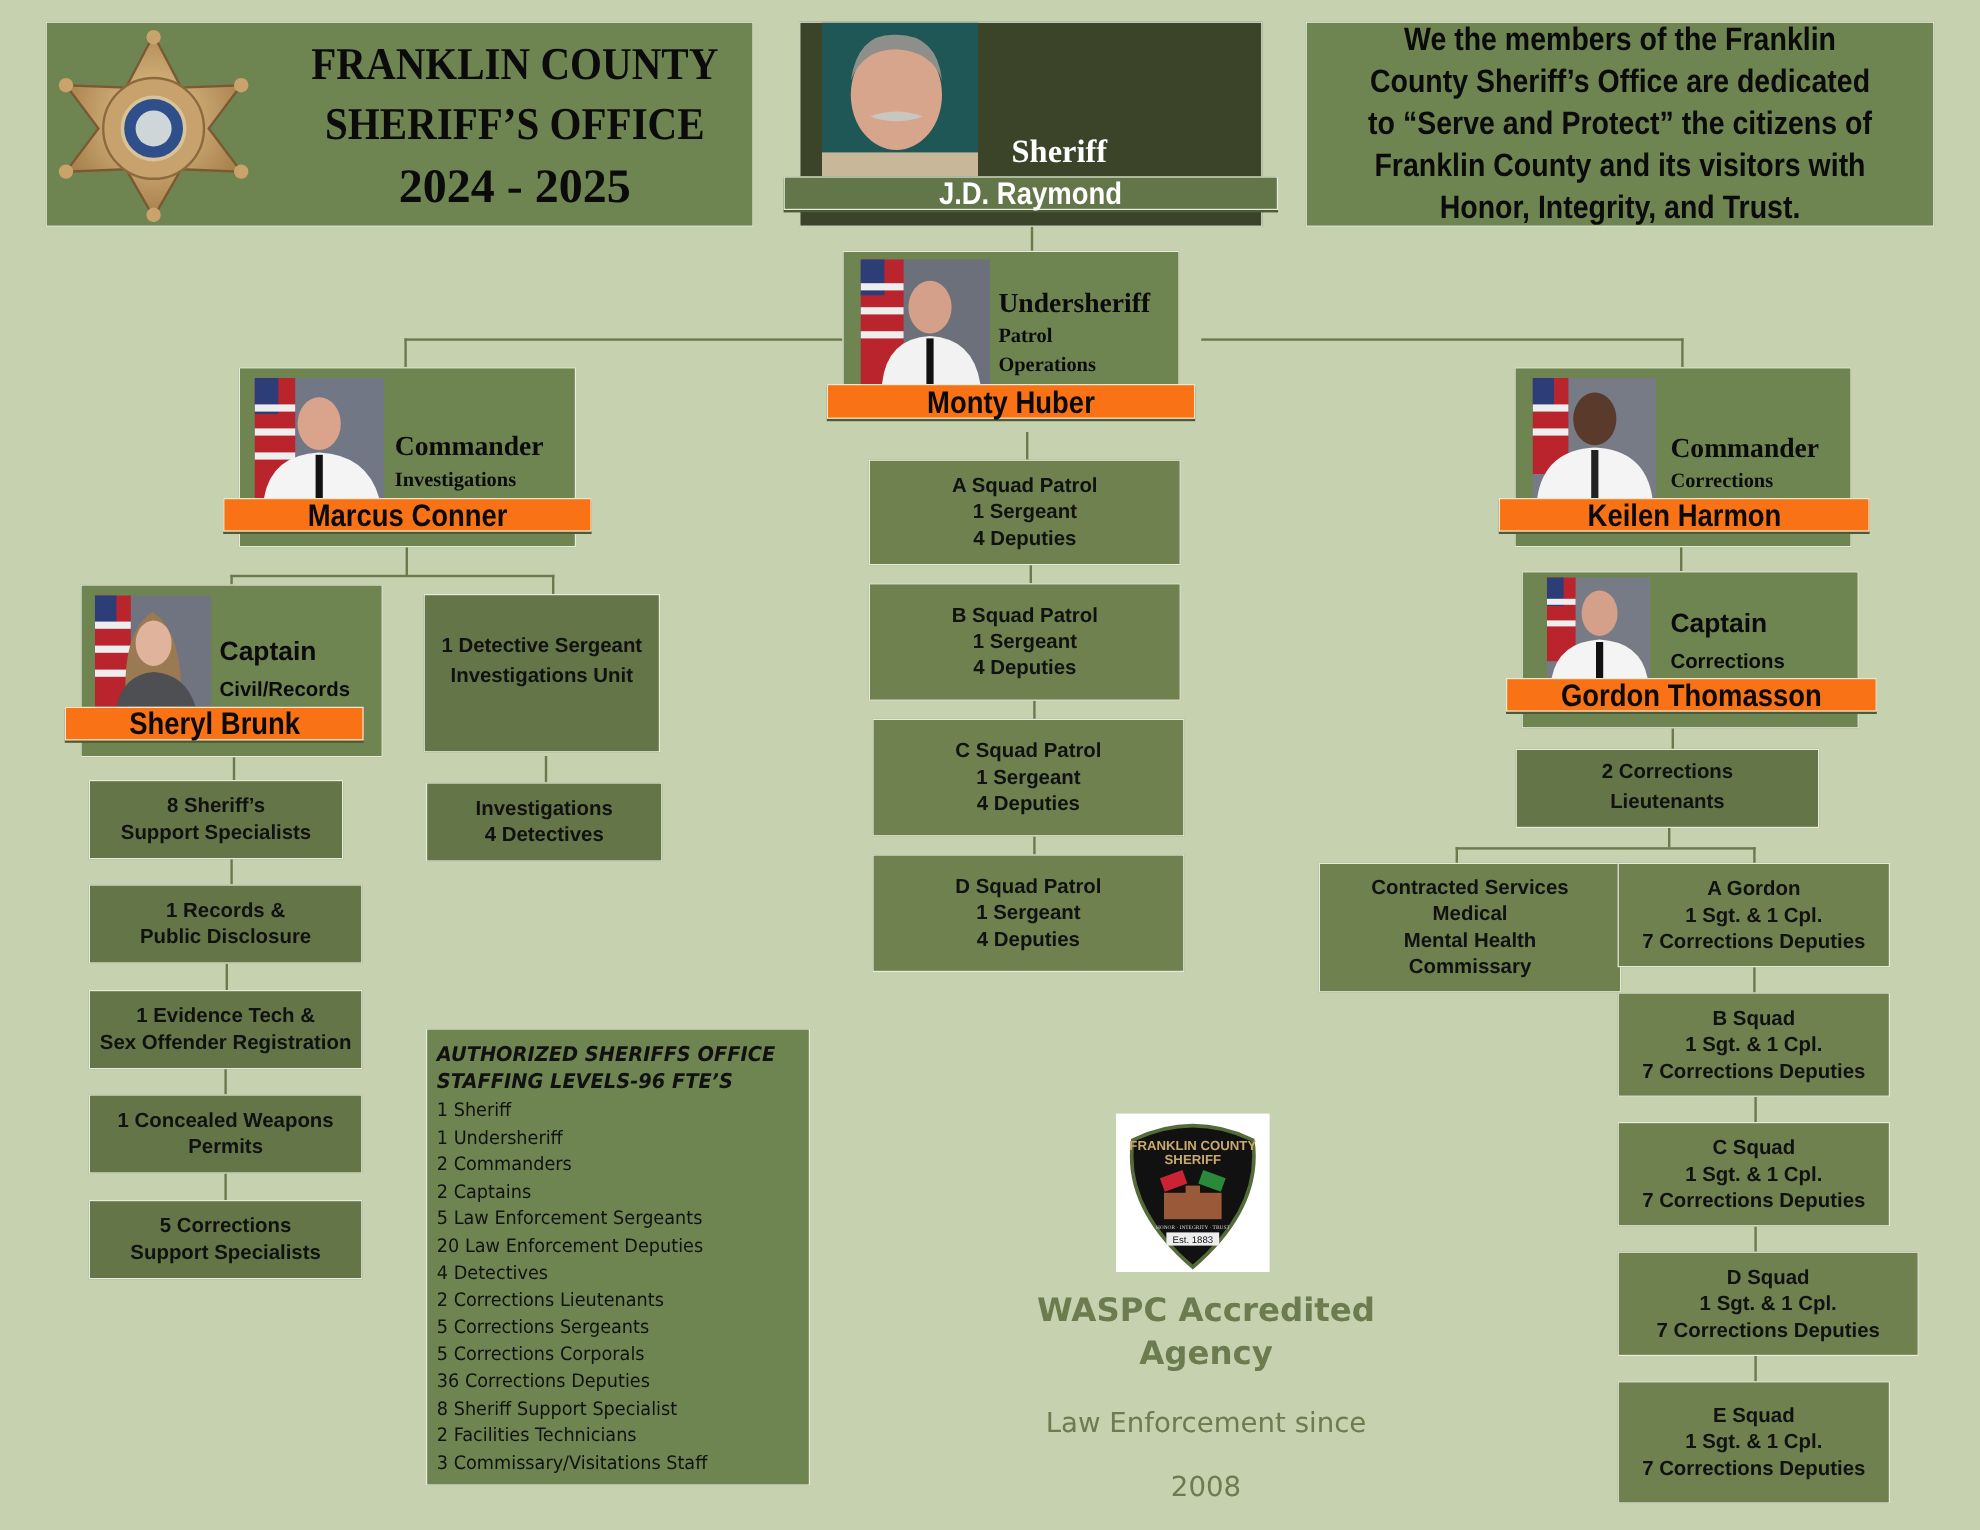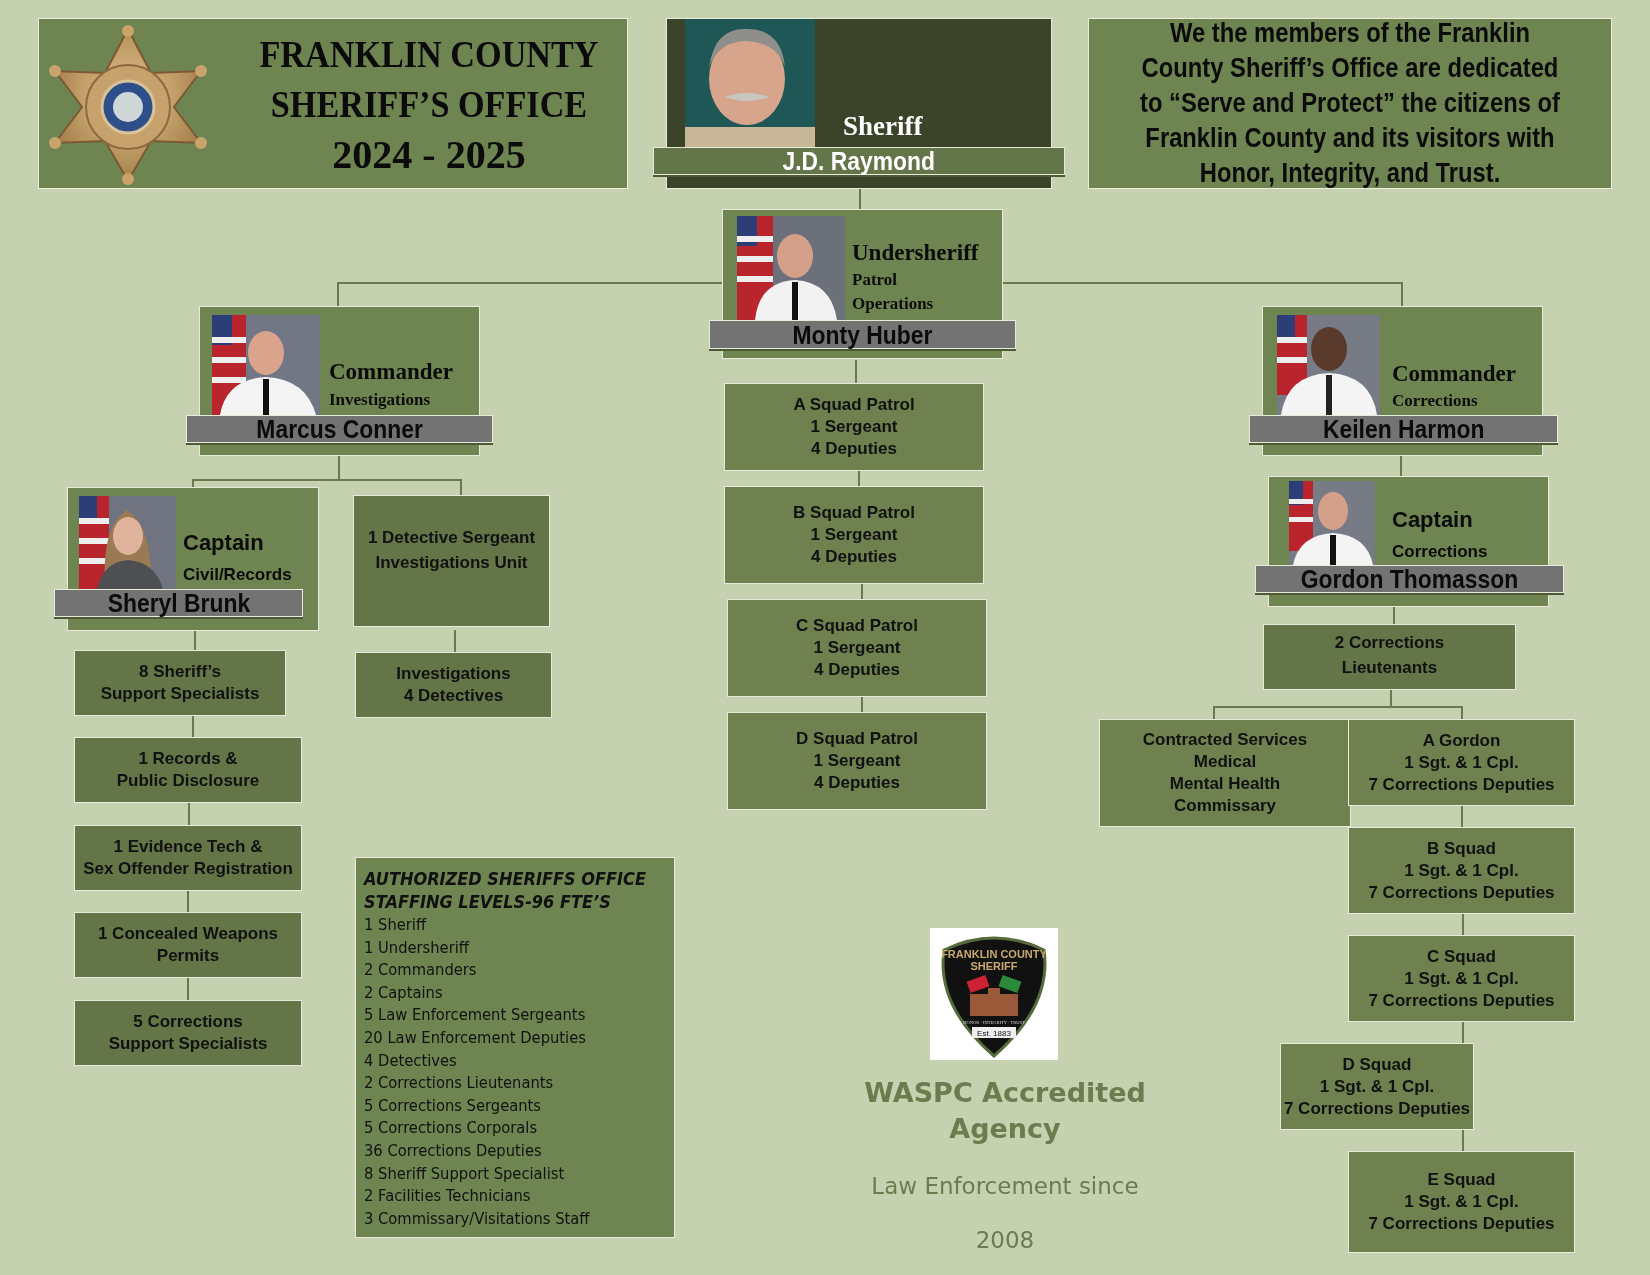--- a/index.html
+++ b/index.html
@@ -47,21 +47,21 @@
     display: flex; align-items: center; justify-content: center; text-align: center;
     font-weight: bold; font-size: 27px; line-height: 35px; color: #0b0b0b; padding: 0 10px;
   }
   .mission-box span { transform: scaleX(0.88); display: block; }
 
   
   .card { position: absolute; background: #6e8551; border: 1px solid #e6ecd9; }
   .card.sheriff { background: #3b4429; }
   .photo { position: absolute; overflow: hidden; }
   .namebar {
-    position: absolute; background: #737373; border: 1px solid #e6ecd9;
+    position: absolute; background: #f97316; border: 1px solid #e6ecd9;
     text-align: center; font-weight: bold; color: #0b0b0b;
     box-shadow: 0 2px 0 #4d5a36;
   }
   .namebar span { display: inline-block; transform: scaleX(0.88); }
   .rank { position: absolute; font-family: "Liberation Serif", serif; font-weight: bold; color: #0b0b0b; }
   .sub { position: absolute; font-family: "Liberation Serif", serif; font-weight: bold; color: #0b0b0b; font-size: 17px; }
   .sans-rank { font-family: "Liberation Sans", sans-serif; }
 
   .staffing {
     left: 355px; top: 857px; width: 320px; height: 381px;
@@ -155,21 +155,21 @@
       <path d="M40 78 Q62 70 84 78 Q62 86 40 78Z" fill="#c9c6c0"></path>
       <rect x="0" y="108" width="130" height="20" fill="#c9b79a"></rect>
     </svg>
   </div>
   <div class="rank" style="left:176px;top:92px;font-size:27px;color:#fff;">Sheriff</div>
   <div class="namebar" style="left:-14px;top:128px;width:412px;height:28px;background:#62764a;color:#fff;font-size:26px;line-height:27px;">
     <span style="color:#fff;">J.D. Raymond</span>
   </div>
 </div>
 
-<div class="card" style="left:722px;top:209px;width:281px;height:150px;">
+<div class="card" style="left:702px;top:209px;width:281px;height:112px;">
   <div class="photo" style="left:14px;top:6px;width:108px;height:104px;">
     <svg width="108" height="104" viewBox="0 0 108 104">
       <rect width="108" height="104" fill="#6b707a"></rect>
       <rect x="0" y="0" width="36" height="104" fill="#b9242d"></rect>
       <rect x="0" y="0" width="20" height="30" fill="#2c3d78"></rect>
       <rect x="0" y="20" width="36" height="6" fill="#eee"></rect>
         <rect x="0" y="40" width="36" height="6" fill="#eee"></rect>
         <rect x="0" y="60" width="36" height="6" fill="#eee"></rect>
       <ellipse cx="58" cy="40" rx="18" ry="22" fill="#d5a08a"></ellipse>
       <path d="M18 104 Q22 66 58 64 Q94 66 100 104Z" fill="#f2f2f2"></path>
@@ -335,21 +335,21 @@
 <div class="box" style="left:1348px;top:827px;width:227px;height:87px;">
   <div>B Squad</div>
   <div>1 Sgt. &amp; 1 Cpl.</div>
   <div>7 Corrections Deputies</div>
 </div>
 <div class="box" style="left:1348px;top:935px;width:227px;height:87px;">
   <div>C Squad</div>
   <div>1 Sgt. &amp; 1 Cpl.</div>
   <div>7 Corrections Deputies</div>
 </div>
-<div class="box" style="left:1280px;top:1043px;width:194px;height:87px;justify-content:center;">
+<div class="box" style="left:1348px;top:1043px;width:251px;height:87px;justify-content:center;">
   <div>D Squad</div>
   <div>1 Sgt. &amp; 1 Cpl.</div>
   <div>7 Corrections Deputies</div>
 </div>
 <div class="box" style="left:1348px;top:1151px;width:227px;height:102px;">
   <div>E Squad</div>
   <div>1 Sgt. &amp; 1 Cpl.</div>
   <div>7 Corrections Deputies</div>
 </div>
 

